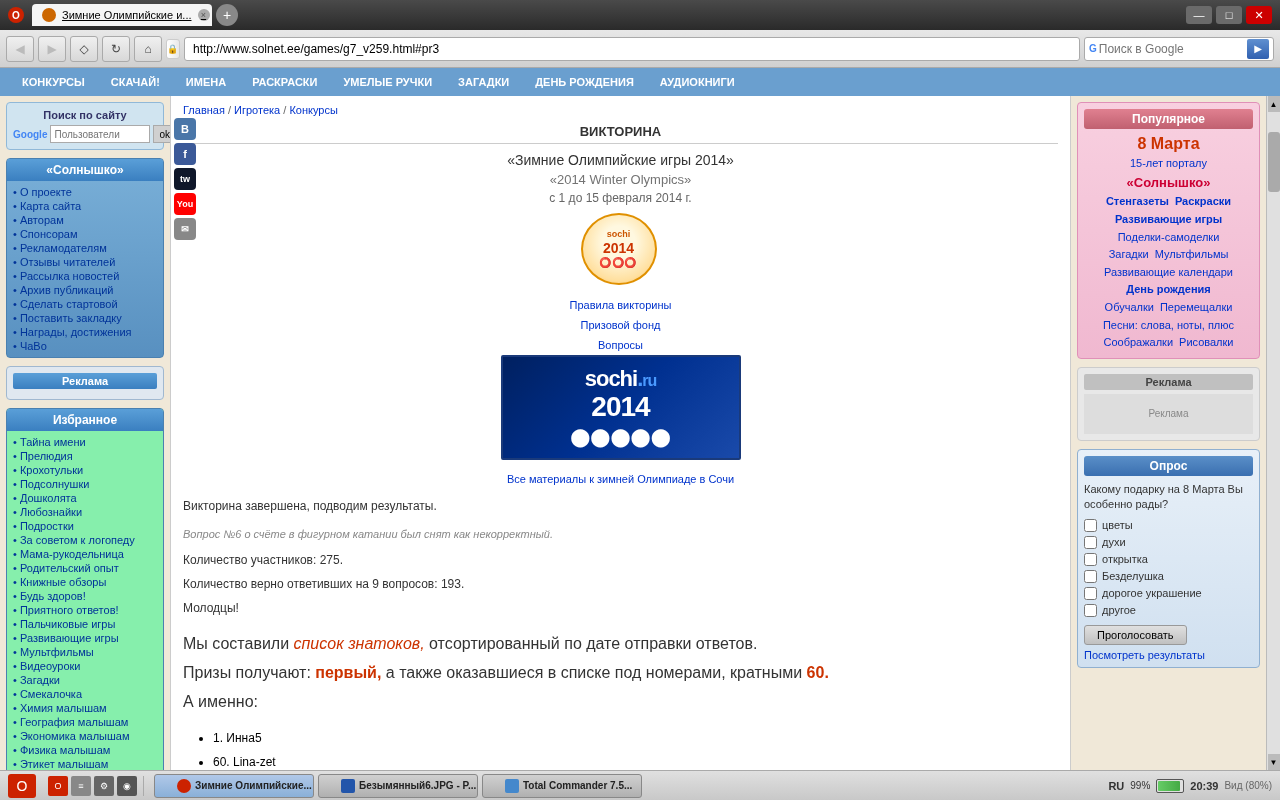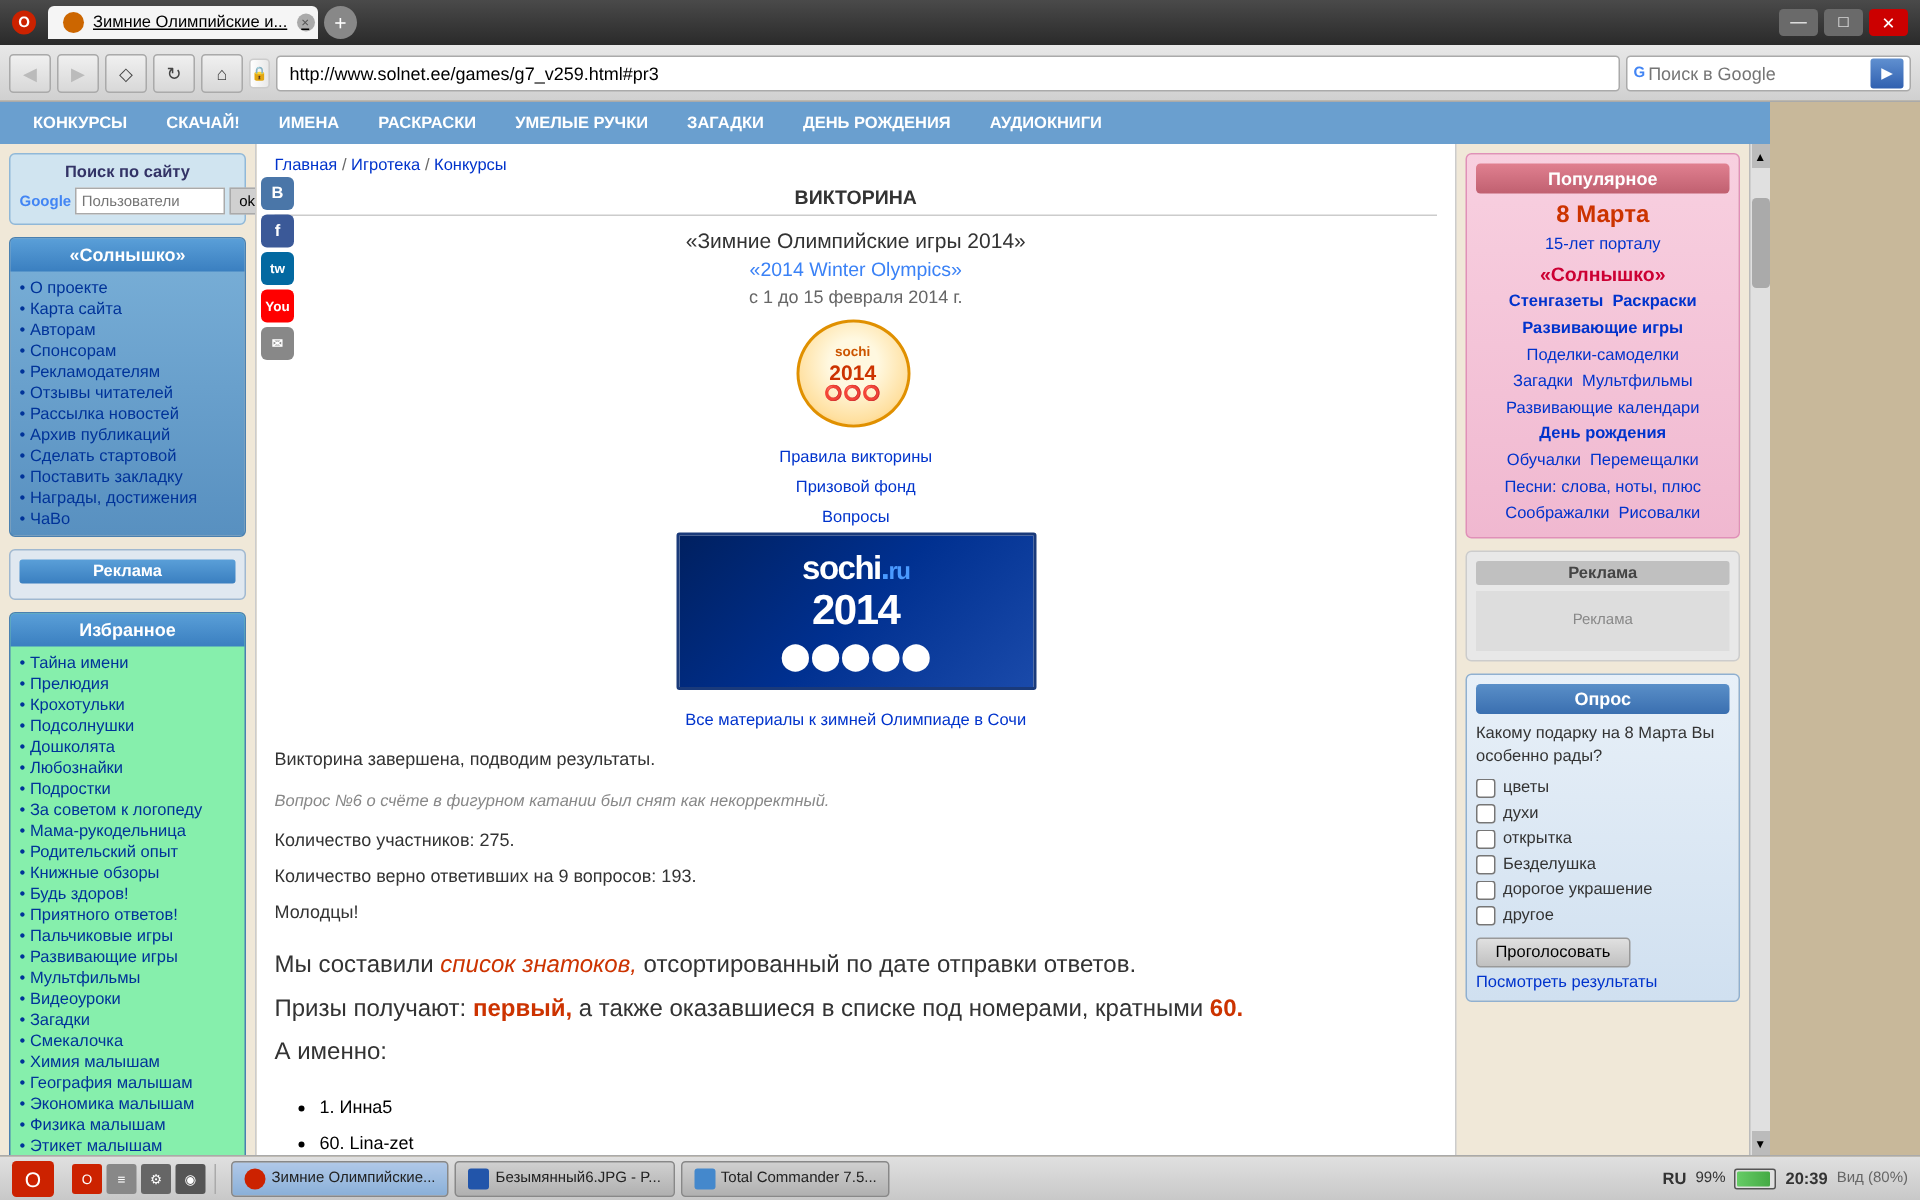--- a/index.html
+++ b/index.html
@@ -83,21 +83,21 @@
     .search-go {
       width: 22px; height: 20px;
       background: linear-gradient(to bottom, #6090d0, #3060b0);
       border: none; border-radius: 2px;
       color: white; font-size: 10px; cursor: pointer;
     }
 
     
     .browser-content {
       display: flex;
-      width: 1180px;
+      width: 1280px;
       height: calc(800px - 30px - 38px - 30px);
       overflow: hidden;
     }
 
     
     .right-scrollbar {
       width: 14px;
       background: #e0e0e0;
       border-left: 1px solid #bbb;
       display: flex; flex-direction: column; align-items: center;
@@ -198,21 +198,21 @@
       text-decoration: none;
       padding: 1px 0;
     }
     .sidebar-link::before { content: "• "; }
 
     
     .social-icons { display: flex; flex-direction: column; gap: 3px; position: absolute; left: 174px; top: 50px; }
     .social-icon { width: 22px; height: 22px; border-radius: 4px; display: flex; align-items: center; justify-content: center; font-size: 11px; font-weight: bold; color: white; cursor: pointer; }
     .vk { background: #4a76a8; }
     .fb { background: #3b5998; }
-    .tw { background: #0369a1; }
+    .tw { background: #0f172a; }
     .yt { background: #ff0000; }
     .em { background: #888; }
 
     
     .main-content {
       flex: 1;
       padding: 8px 12px;
       overflow-y: auto;
       background: white;
       border-left: 1px solid #ccc;
@@ -227,21 +227,21 @@
       font-size: 13px;
       font-weight: bold;
       color: #333;
       border-bottom: 1px solid #ccc;
       padding-bottom: 4px;
       margin-bottom: 8px;
     }
 
     .quiz-header { text-align: center; margin-bottom: 8px; }
     .quiz-title { font-size: 14px; color: #333; margin-bottom: 4px; }
-    .quiz-subtitle { font-size: 13px; color: #3b82f6; margin-bottom: 4px; }
+    .quiz-subtitle { font-size: 13px; color: #737373; margin-bottom: 4px; }
     .quiz-dates { font-size: 12px; color: #666; margin-bottom: 8px; }
 
     .sochi-logo-box { text-align: center; margin-bottom: 8px; }
 
     .quiz-links { text-align: center; margin-bottom: 0; }
     .quiz-links a { color: #0033cc; text-decoration: none; font-size: 11px; display: block; line-height: 1.8; }
 
     
     .sochi-banner {
       border: 2px solid #1a3a7a;
@@ -365,25 +365,25 @@
       align-items: center;
       padding: 0 8px;
       gap: 4px;
     }
     .taskbar-items { display: flex; gap: 4px; align-items: center; }
     .taskbar-btn {
       height: 24px;
       background: linear-gradient(to bottom, #d0d0d0, #b0b0b0);
       border: 1px solid #888;
       border-radius: 3px;
-      padding: 0 8px;
+      padding: 0 22px;
       font-size: 10px;
       display: flex; align-items: center; gap: 4px;
       cursor: pointer; white-space: nowrap; color: #222;
-      max-width: 160px; overflow: hidden; text-overflow: ellipsis;
+      max-width: 160px; overflow: hidden; text-overflow: ellipsis; font-weight: bold;
     }
     .taskbar-btn.active { background: linear-gradient(to bottom, #b0c8e8, #8ab0d8); }
     .taskbar-btn-icon { width: 14px; height: 14px; border-radius: 2px; flex-shrink: 0; }
 
     .status-right { margin-left: auto; display: flex; align-items: center; gap: 6px; }
     .status-lang { font-size: 11px; font-weight: bold; color: #333; }
     .status-battery { font-size: 10px; color: #333; }
     .status-time { font-size: 11px; font-weight: bold; color: #333; }
     .status-zoom { font-size: 10px; color: #666; }
 

